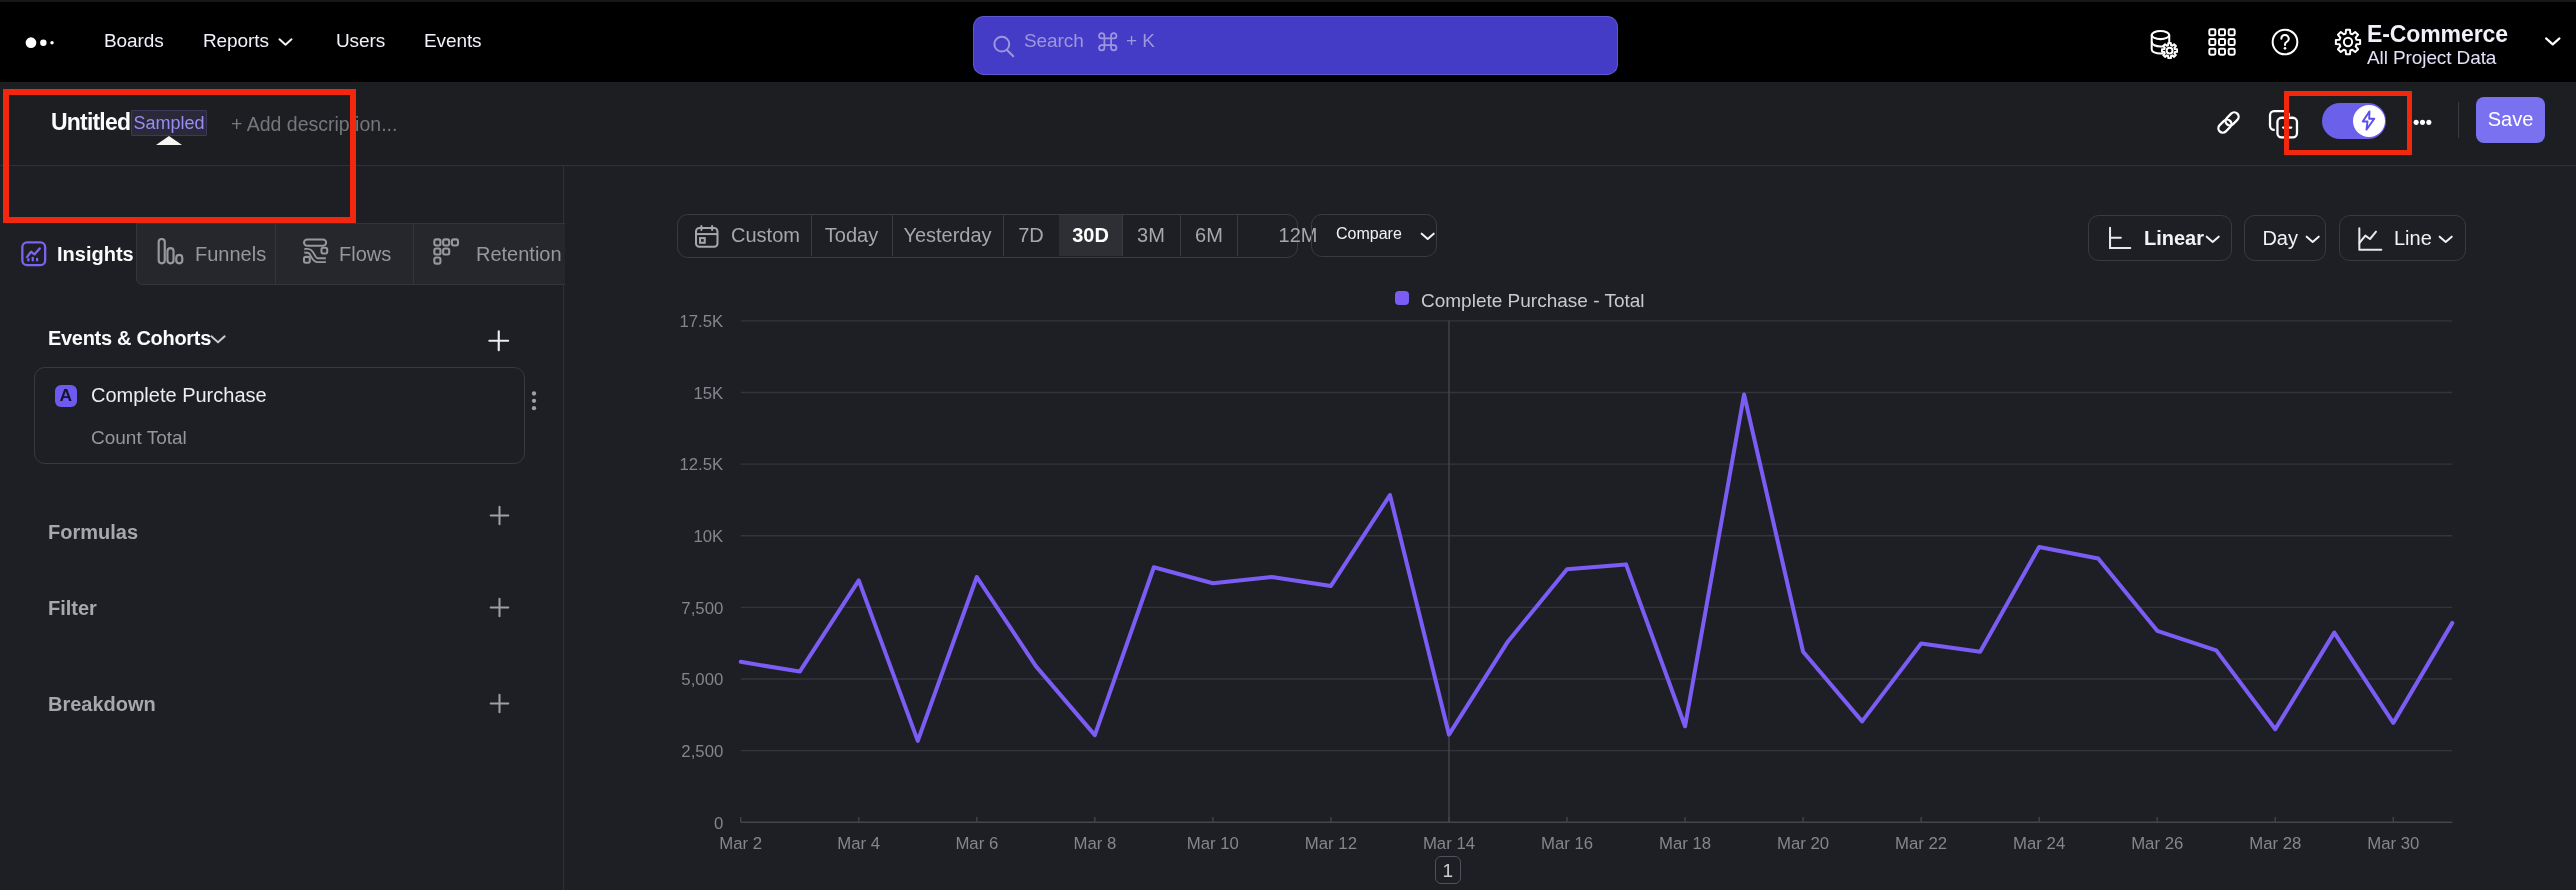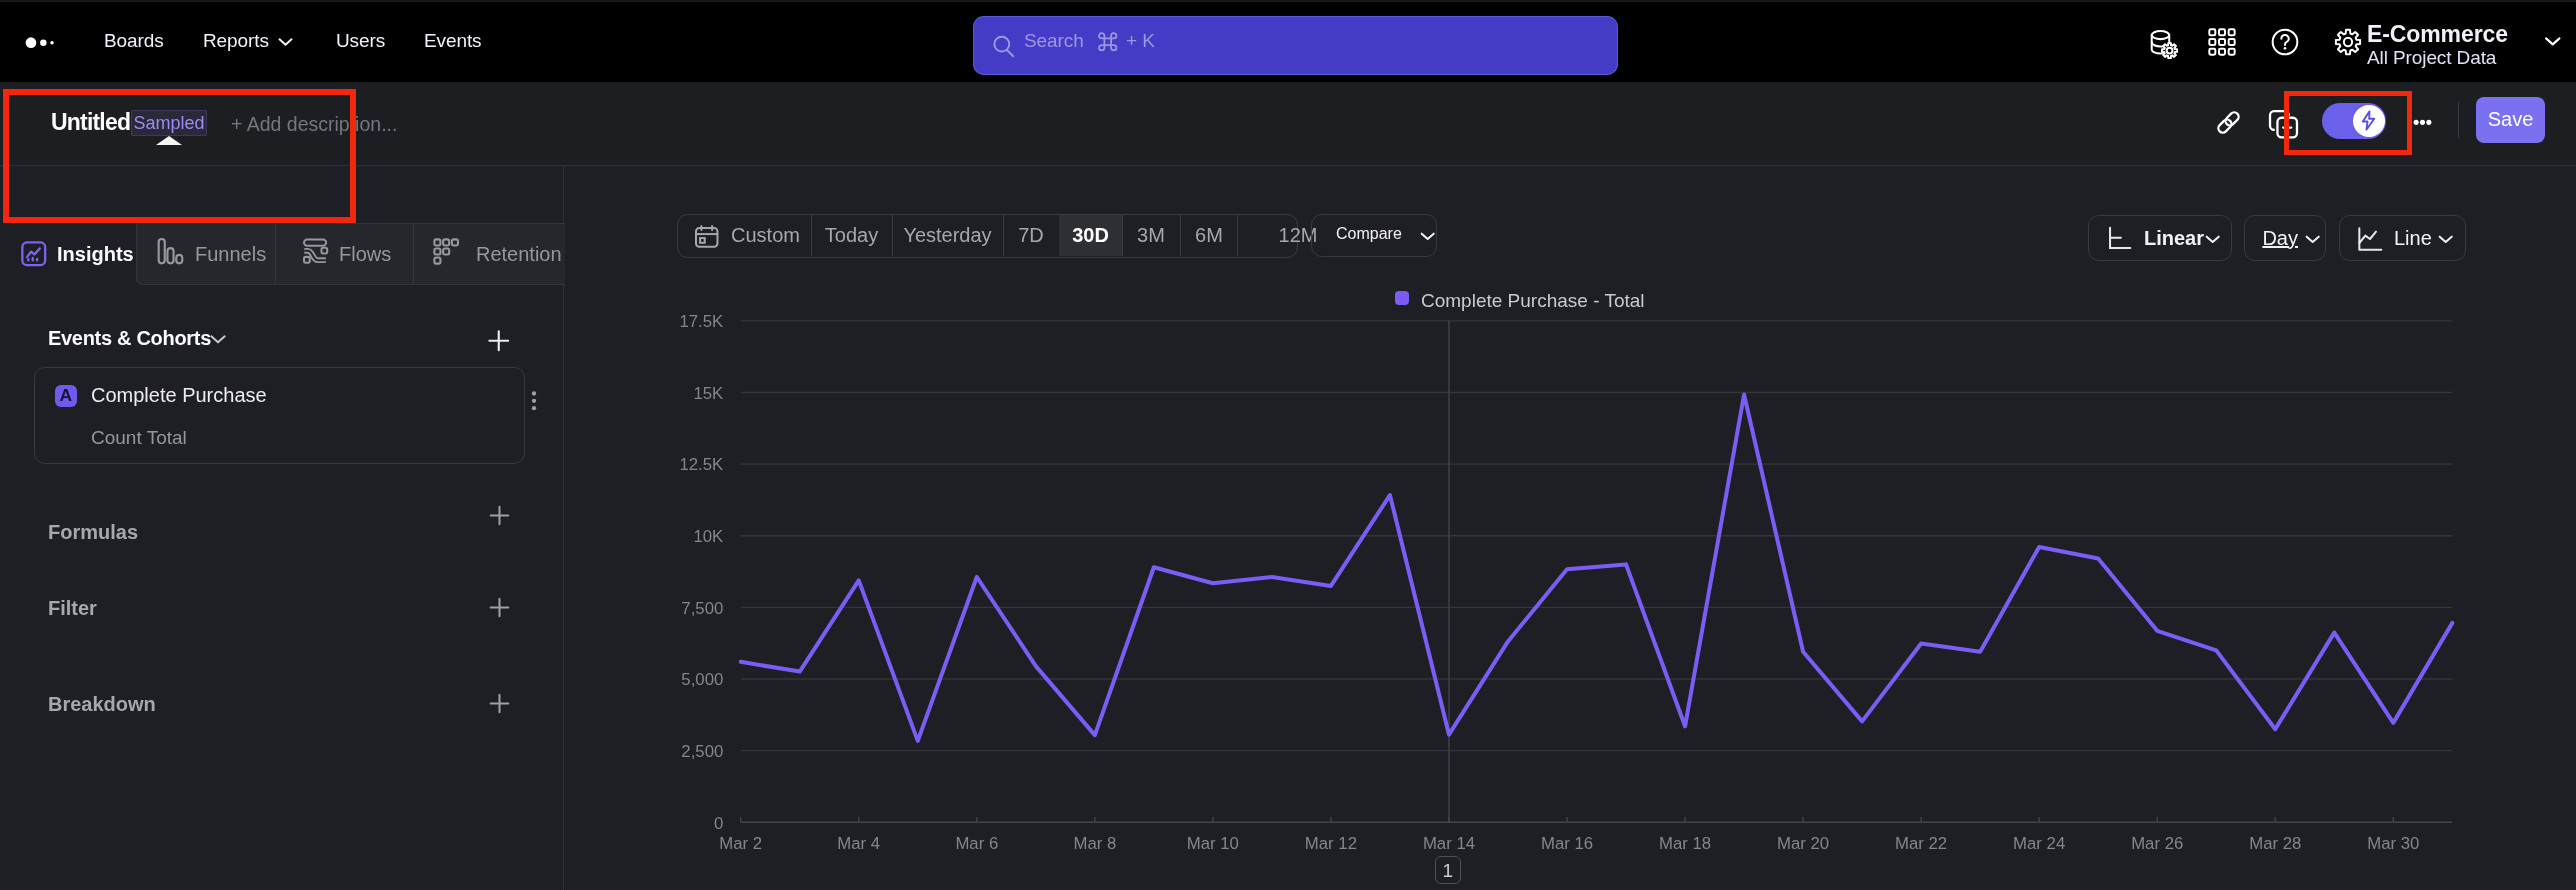--- a/index.html
+++ b/index.html
@@ -282,21 +282,21 @@
         <path d="M6 4 V34 H36"></path>
         <path d="M6 19 H22"></path>
       </g>
     </svg>
     <div class="abs" style="left:55px;top:10.7px;font-size:20px;color:#f2f2f5;font-weight:bold;">Linear</div>
     <svg class="abs" style="left:115px;top:18px;" width="17.4" height="11.4" viewBox="0 0 26 17">
       <path d="M4 4 L13 12 L22 4" fill="none" stroke="#f2f2f5" stroke-width="3" stroke-linecap="round" stroke-linejoin="round"></path>
     </svg>
   </div>
   <div class="ctl" style="left:2244px;top:215px;width:82px;height:46px;">
-    <div class="abs" style="left:17.4px;top:10.7px;font-size:20px;color:#f2f2f5;text-decoration:underline;">Day</div>
+    <div class="abs" style="left:17.4px;top:10.7px;font-size:20px;color:#f2f2f5;">Day</div>
     <svg class="abs" style="left:59px;top:18px;" width="17.4" height="11.4" viewBox="0 0 26 17">
       <path d="M4 4 L13 12 L22 4" fill="none" stroke="#f2f2f5" stroke-width="3" stroke-linecap="round" stroke-linejoin="round"></path>
     </svg>
   </div>
   <div class="ctl" style="left:2339px;top:215px;width:127px;height:46px;">
     <svg class="abs" style="left:16px;top:8.7px;" width="28" height="28" viewBox="0 0 42 42">
       <g fill="none" stroke="#e8e8ec" stroke-width="3" stroke-linecap="round" stroke-linejoin="round">
         <path d="M5 5 V37 H38"></path>
         <path d="M5 27 L14 16 L21 21 L30 10"></path>
       </g>

